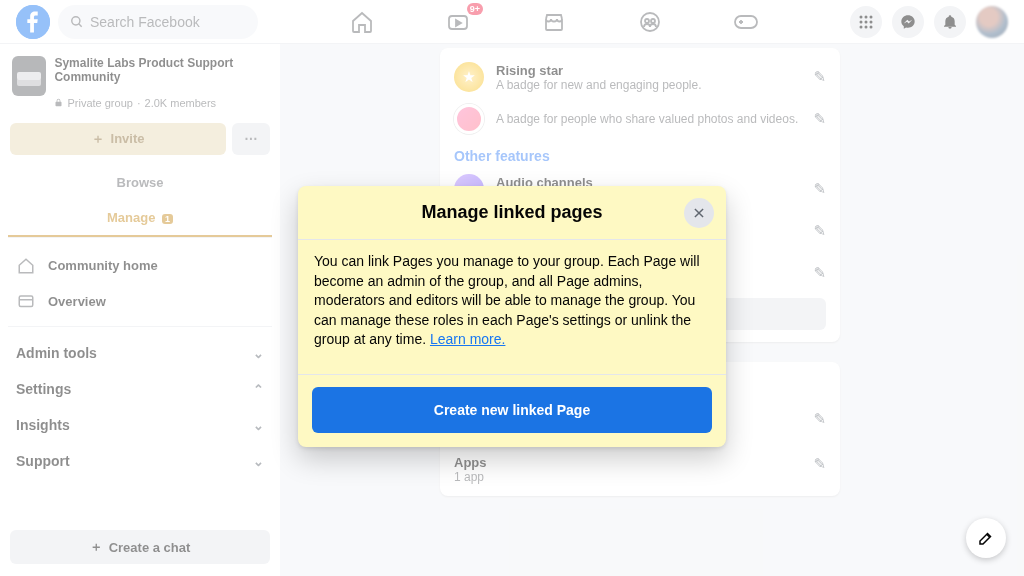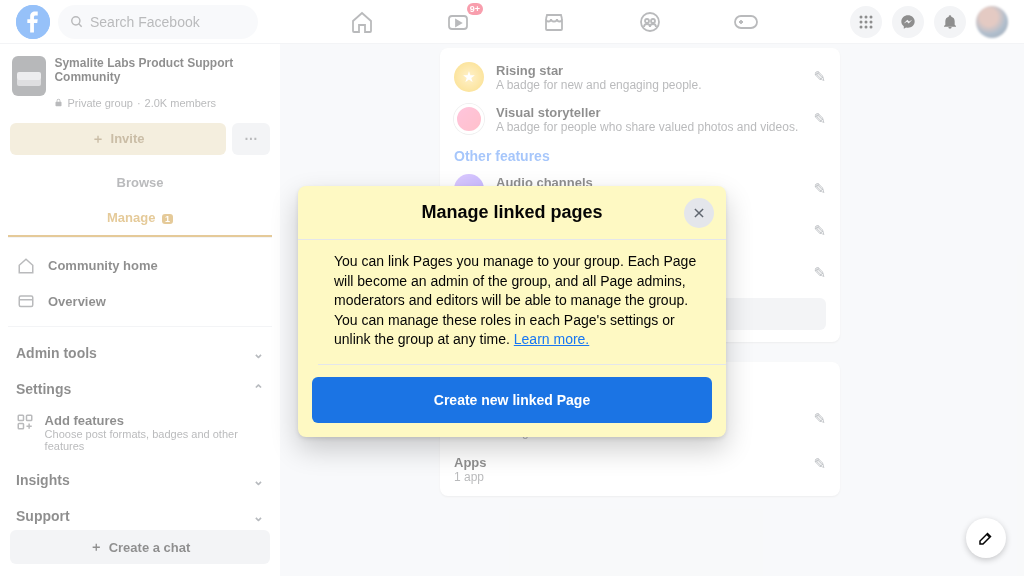--- a/index.html
+++ b/index.html
@@ -65,21 +65,21 @@
 .adv-row .at { font-size:13px; font-weight:600; color:#050505;}
 .adv-row .ad { font-size:12px; color:#65676b;}
 .show-btn { margin: 4px 14px; width: calc(100% - 28px); height: 32px; background:#e4e6eb; border:none; border-radius:6px; font-size:13px; font-weight:600; color:#050505; }
 .learn-link { color:#1877f2; font-weight:500; }
 
 
 .modal-back { position: absolute; inset: 0; display: flex; align-items: center; justify-content: center; z-index: 10; }
 .modal { position: absolute; top: 186px; width: 428px; background: #fef9c3; border-radius: 8px; box-shadow: 0 12px 28px rgba(0,0,0,0.2), 0 2px 4px rgba(0,0,0,0.1); overflow: hidden; }
 .modal-head { position: relative; text-align: center; padding: 16px; border-bottom: 1px solid #e4e6eb; font-size: 18px; font-weight: 700; color: #050505; }
 .close-btn { position: absolute; right: 12px; top: 12px; width: 30px; height: 30px; border-radius: 50%; background: #e4e6eb; border: none; display: flex; align-items: center; justify-content: center; color: #606770; font-size: 16px; }
-.modal-body { padding: 12px 16px 14px; font-size: 14px; color: #050505; line-height: 1.4; border-bottom: 1px solid #e4e6eb; margin-left: 20px;}
+.modal-body { padding: 12px 16px 24px; font-size: 14px; color: #050505; line-height: 1.4; border-bottom: 1px solid #e4e6eb;}
 .modal-foot { padding: 12px 14px 14px; }
 .primary-btn { width: 100%; height: 46px; background: #1b74e4; color: #fff; border: none; border-radius: 6px; font-size: 14px; font-weight: 600; }
 
 
 .fab { position: absolute; right: 18px; bottom: 18px; width: 40px; height: 40px; border-radius: 50%; background: #fff; box-shadow: 0 2px 6px rgba(0,0,0,0.2); display: flex; align-items: center; justify-content: center; color: #050505; }
 
 svg { display: block; }
 </style>
 </head>
 <body>
@@ -207,34 +207,20 @@
     </div>
   <div style="border-top:1px solid #e4e6eb; margin:6px 0"></div>
   <div class="side-sect">
       <span>Admin tools</span>
       <span class="chev">⌄</span>
     </div>
   <div class="side-sect">
       <span>Settings</span>
       <span class="chev">⌃</span>
     </div>
-  <div class="sub-item">
-    <div class="iic">
-        <svg width="18" height="18" viewBox="0 0 24 24" fill="none" stroke="#65676b" stroke-width="2">
-          <rect x="3" y="3" width="7" height="7" rx="1"></rect>
-          <rect x="14" y="3" width="7" height="7" rx="1"></rect>
-          <rect x="3" y="14" width="7" height="7" rx="1"></rect>
-          <path d="M17.5 14v7M14 17.5h7"></path>
-        </svg>
-      </div>
-    <div>
-        <div class="tt">Add features</div>
-        <div class="dd">Choose post formats, badges and other features</div>
-      </div>
-  </div>
   <div class="side-sect">
       <span>Insights</span>
       <span class="chev">⌄</span>
     </div>
   <div class="side-sect">
       <span>Support</span>
       <span class="chev">⌄</span>
     </div>
   <button class="create-chat">
       <span>＋</span>
@@ -248,21 +234,20 @@
       <div class="feat-ic feat-star">★</div>
       <div class="feat-txt">
           <div class="ft">Rising star</div>
           <div class="fd">A badge for new and engaging people.</div>
         </div>
       <div class="pen">✎</div>
     </div>
     <div class="feat-row">
       <div class="feat-ic feat-vis"></div>
       <div class="feat-txt">
-          <div class="ft">Visual storyteller</div>
           <div class="fd">A badge for people who share valued photos and videos.</div>
         </div>
       <div class="pen">✎</div>
     </div>
     <div class="sect-h">Other features</div>
     <div class="feat-row">
       <div class="feat-ic" style="background:linear-gradient(135deg,#b28bff,#7b5cff)"></div>
       <div class="feat-txt">
           <div class="ft">Audio channels</div>
           <div class="fd"><span>to gather and</span></div>

